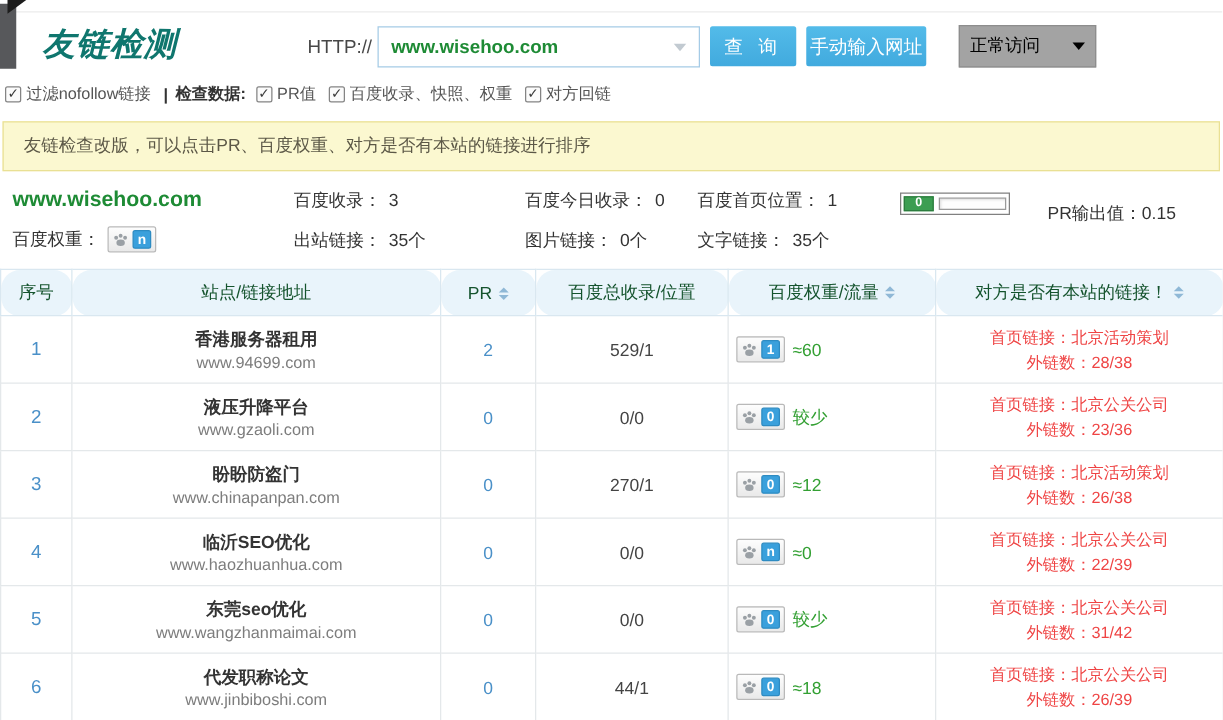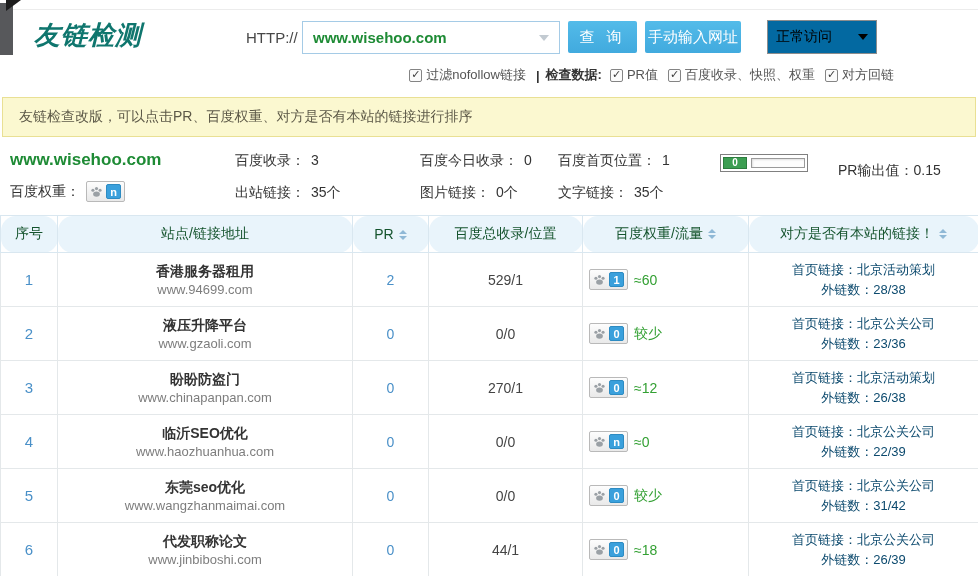--- a/index.html
+++ b/index.html
@@ -19,27 +19,27 @@
     border:1px solid #a5cbe6; background:#fff; display:flex; align-items:center; padding:0 10px; }
   .urltext { flex:1; color:#1e8b35; font-weight:bold; font-size:15px; }
   .caret-gray { width:0; height:0; border-left:5px solid transparent; border-right:5px solid transparent;
     border-top:6px solid #c2cad1; }
   .btn { position:absolute; top:21px; height:32px; border:none; border-radius:2px;
     background:linear-gradient(#53bbe9,#41aade); color:#fff; font-size:15px; cursor:pointer;
     font-family:inherit; }
   .btn-q { left:568px; width:69px; letter-spacing:4px; }
   .btn-m { left:645px; width:96px; }
   .selectbox { position:absolute; top:20px; left:767px; width:110px; height:34px;
-    border:1px solid #8d8d8d; background:#0369a1; display:flex; align-items:center; padding:0 8px; }
+    border:1px solid #8d8d8d; background:#a3a3a3; display:flex; align-items:center; padding:0 8px; }
   .selectbox .sel-label { flex:1; font-size:14px; color:#000; }
   .caret-black { width:0; height:0; border-left:5px solid transparent; border-right:5px solid transparent;
     border-top:6px solid #000; }
 
   
-  .opts { position:absolute; top:66px; left:16px; width:888px; text-align:right;
+  .opts { position:absolute; top:66px; left:4px; width:888px; text-align:left;
     font-size:13px; color:#555; }
   .opts > * { vertical-align:middle; }
   .cb { display:inline-block; width:13px; height:13px; border:1px solid #848484; border-radius:2px;
     background:#fbfbfb; position:relative; margin-right:4px; }
   .cb::after { content:"✓"; position:absolute; left:1px; top:-2px; font-size:11px;
     font-weight:bold; color:#3a3a3a; }
   .opt-label { margin-right:10px; }
   .sep { margin:0 6px 0 0; color:#333; font-weight:bold; }
   .opt-strong { font-weight:bold; color:#333; margin-right:8px; }
 
@@ -88,21 +88,21 @@
   .sort .up { border-bottom:4px solid #8fb8d6; margin-bottom:2px; }
   .sort .dn { border-top:4px solid #8fb8d6; }
   .idx { color:#4a90c8; font-size:15px; }
   .sname { font-size:14px; font-weight:bold; color:#333; line-height:20px; }
   .surl { font-size:13px; color:#7d7d7d; line-height:18px; }
   .prval { color:#4a90c8; font-size:14px; }
   .incval { color:#444; font-size:14px; }
   .wcell { text-align:left; padding-left:6px; }
   .traffic { color:#33a033; font-size:14px; margin-left:6px; vertical-align:middle; }
   .wcell .wbadge { margin-left:0; vertical-align:middle; }
-  .lnk { color:#0c4a6e; font-size:13px; line-height:20px; }
+  .lnk { color:#ef4444; font-size:13px; line-height:20px; }
 </style>
 </head>
 <body>
 
 <div class="page">
 
   <div class="topline"></div>
   <div class="ribbon"></div>
   <div class="ribbon-corner"></div>
   <div class="logo">友链检测</div>

